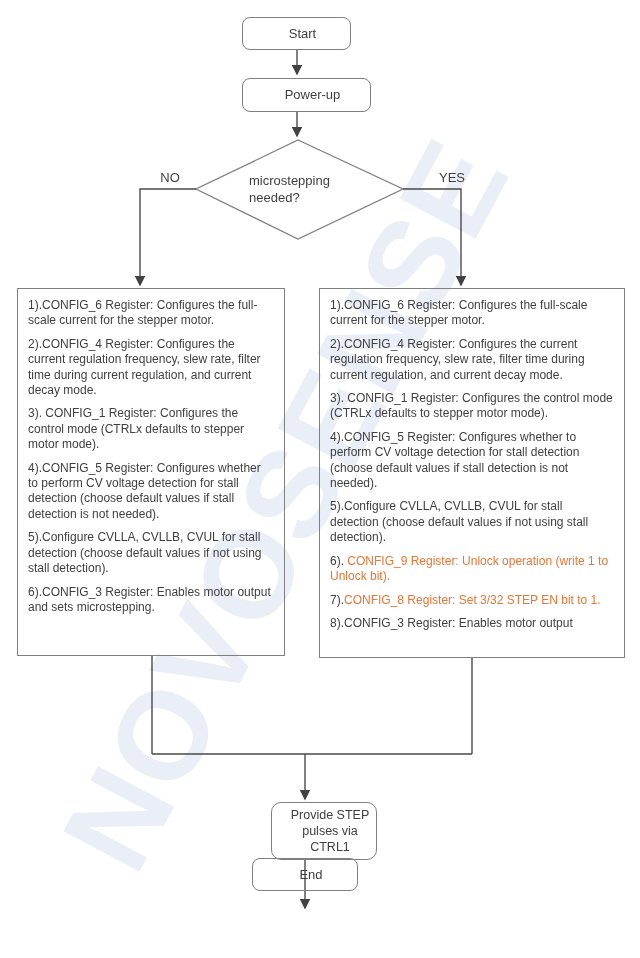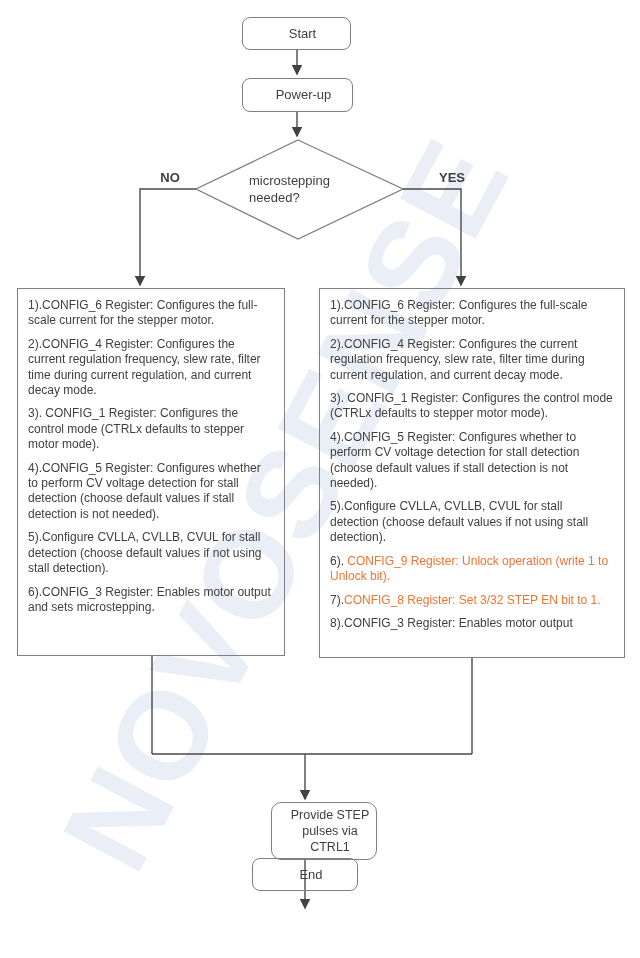--- a/index.html
+++ b/index.html
@@ -41,36 +41,36 @@
     justify-content: center;
     text-align: center;
     font-size: 13px;
     line-height: 16px;
     color: #3f3f3f;
     background: transparent;
     z-index: 2;
     padding-left: 12px;
   }
   .node-start   { left: 242px; top: 17px;  width: 109px; height: 33px; }
-  .node-power   { left: 242px; top: 78px;  width: 111px; height: 34px; }
+  .node-power   { left: 242px; top: 78px;  width: 129px; height: 34px; }
   .node-provide { left: 252px; top: 802px; width: 106px; height: 58px; border-radius: 10px; margin-left: 19px; }
   .node-end     { left: 252px; top: 858px; width: 106px; height: 33px; }
   .decision-label {
     position: absolute;
     left: 249px; top: 172px; width: 100px;
     text-align: left;
     font-size: 13px; line-height: 17px;
     z-index: 2;
   }
   .branch-label {
     position: absolute;
     top: 170px; width: 40px;
     text-align: center;
     font-size: 13px;
-    font-weight: 700;
+    font-weight: 400;
     z-index: 2;
   }
   .branch-no  { left: 150px; }
   .branch-yes { left: 432px; }
   .config-box {
     position: absolute;
     box-sizing: border-box;
     border: 1.2px solid #7f7f7f;
     background: transparent;
     padding: 9px 10px;

